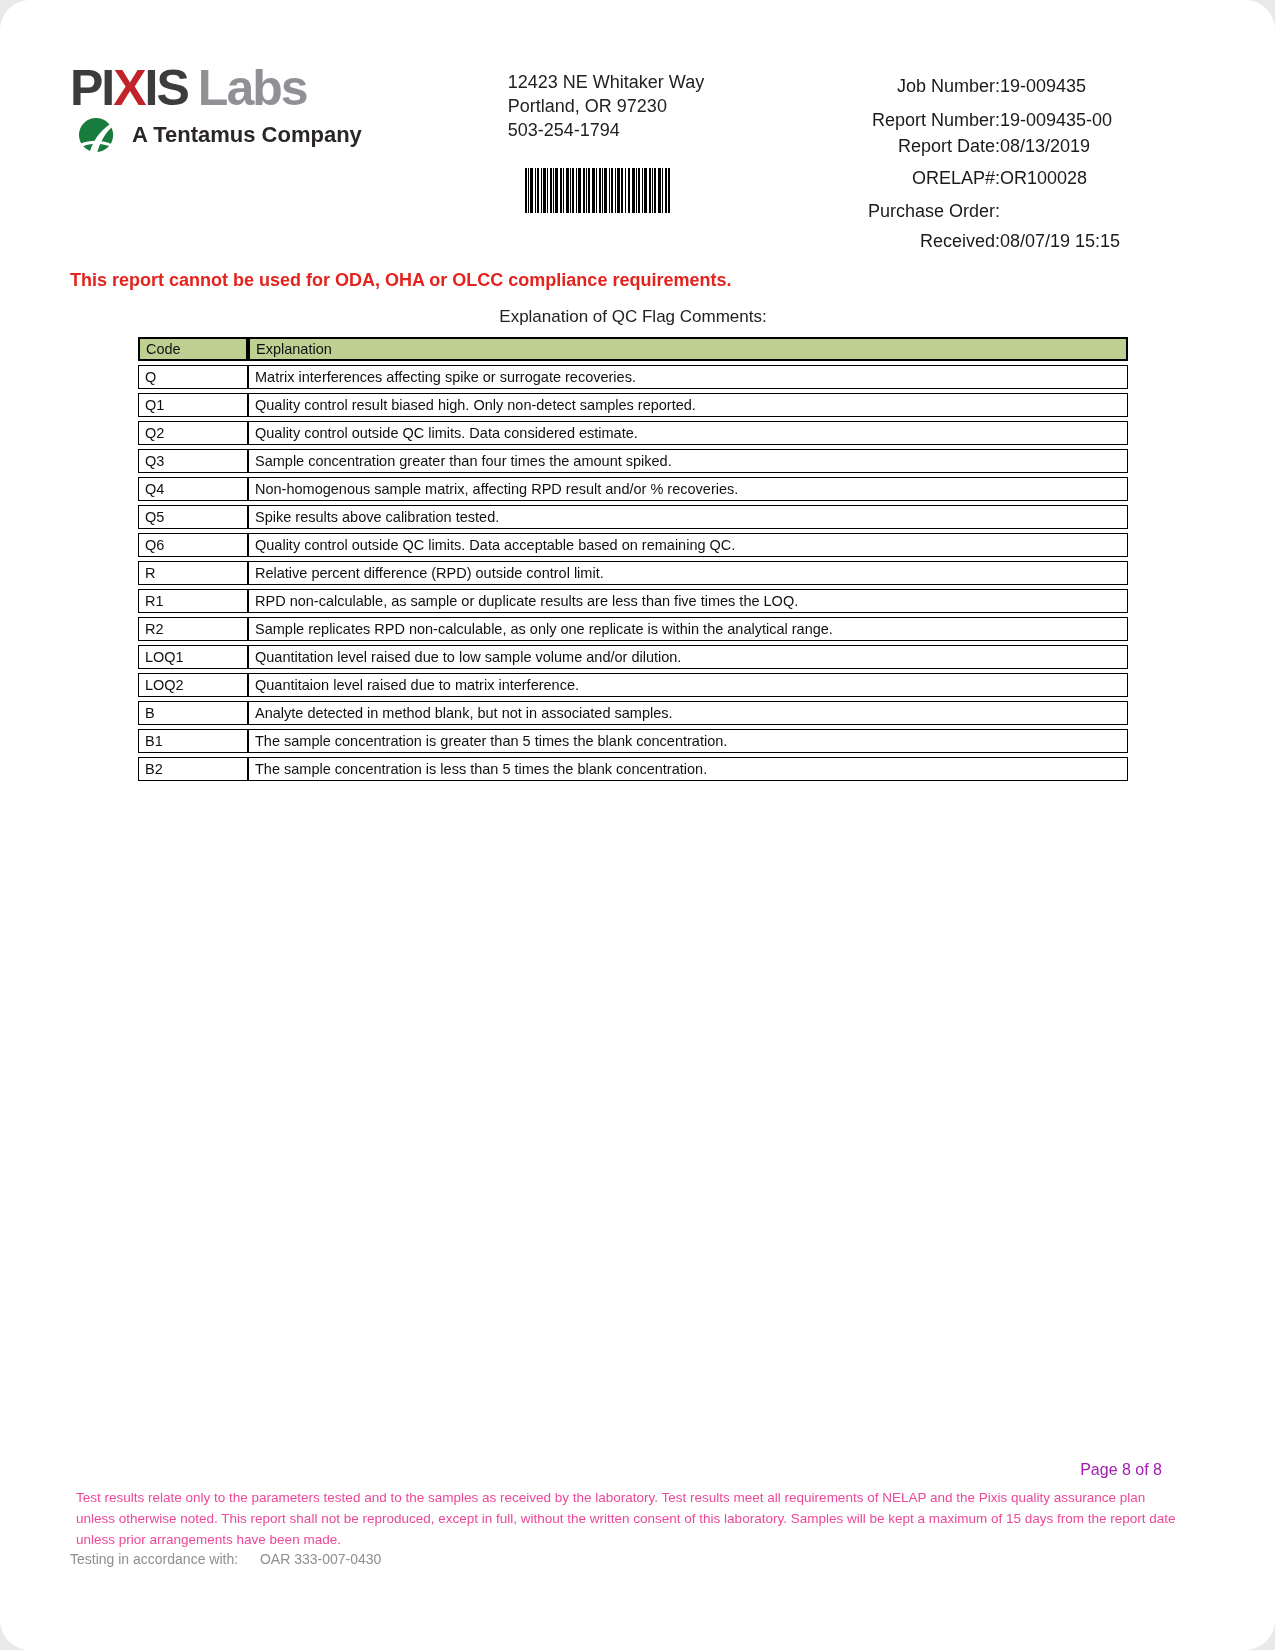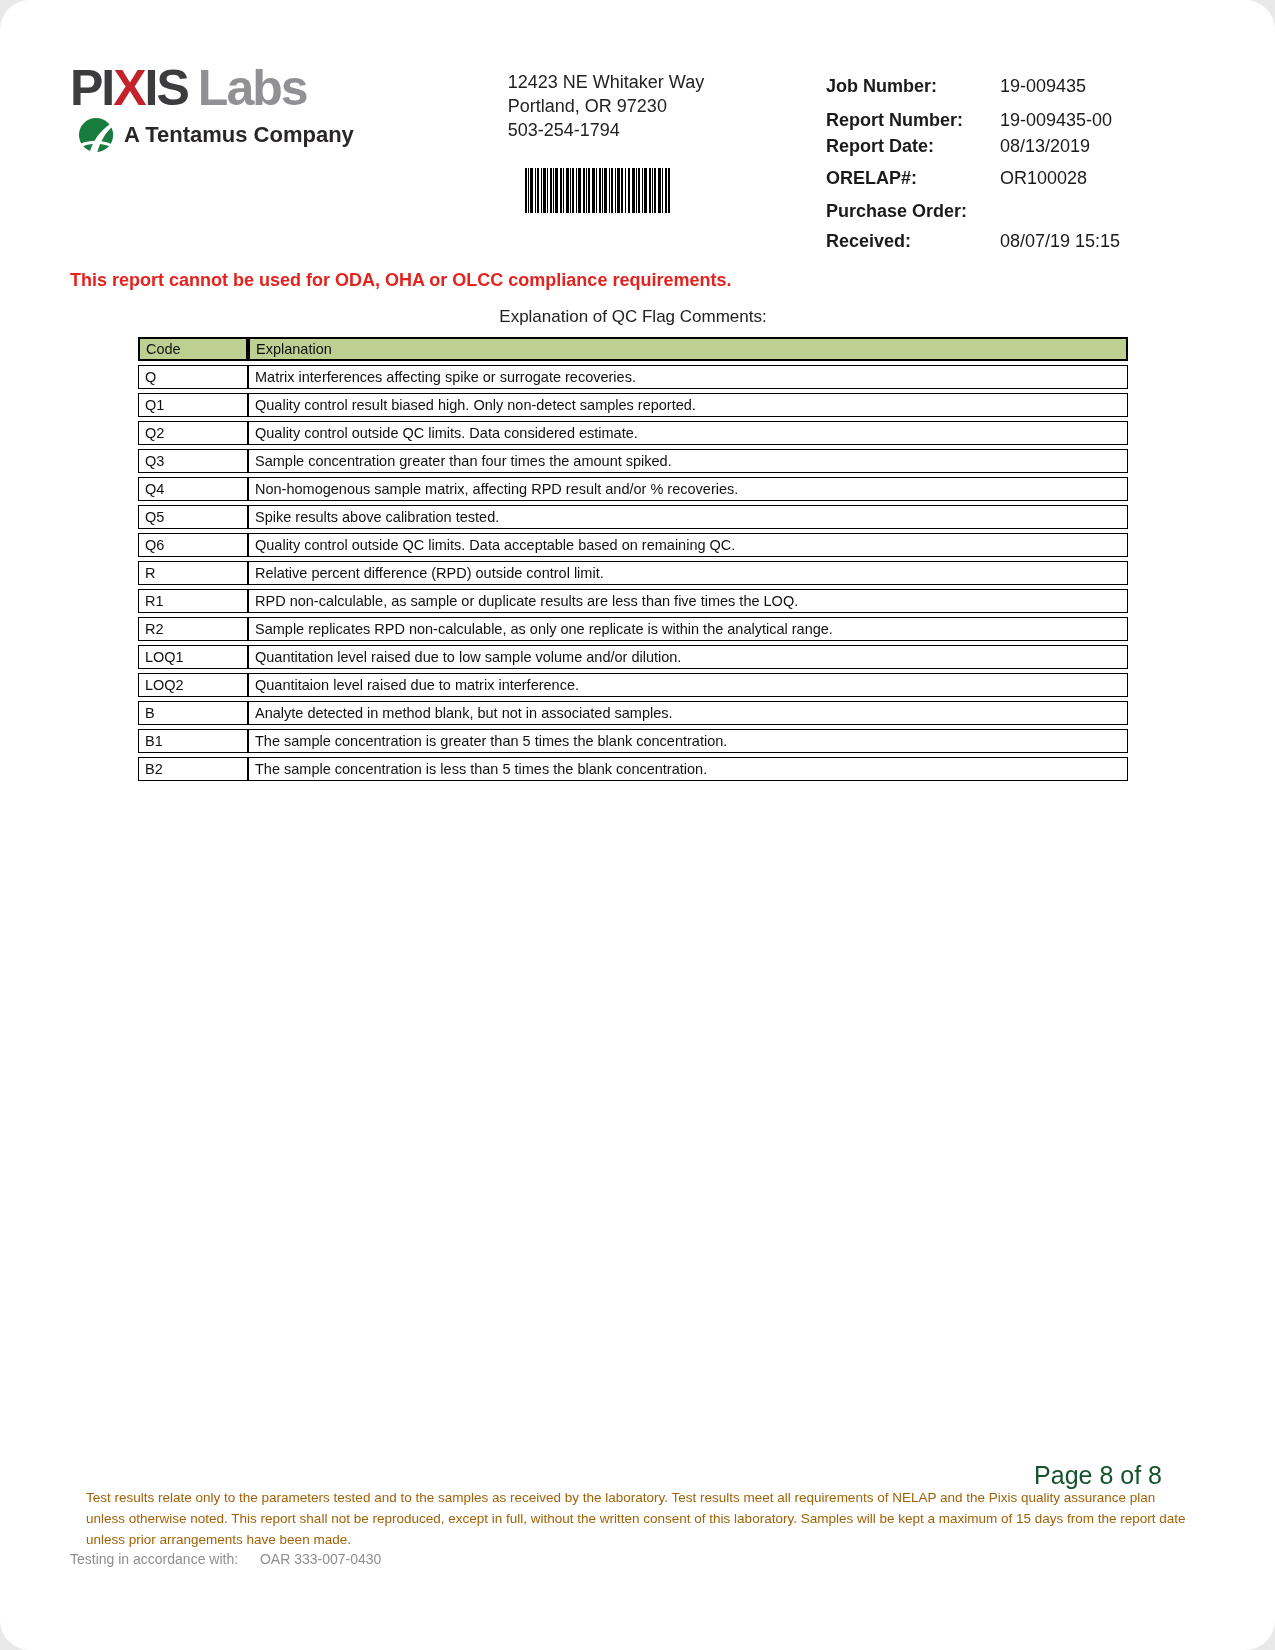--- a/index.html
+++ b/index.html
@@ -9,32 +9,32 @@
     font-family:"Liberation Sans", sans-serif; color:#1a1a1a; overflow:hidden;
     margin:0 auto;
     border-radius:30px;
   }
   
   .logo { position:absolute; left:70px; top:62px; }
   .logo-line1 { font-size:50px; font-weight:bold; letter-spacing:-2px; line-height:52px; }
   .logo-pi, .logo-is { color:#3c3c3e; }
   .logo-x { color:#c2232a; }
   .logo-labs { color:#919195; margin-left:10px; }
-  .logo-line2 { display:flex; align-items:center; margin-top:2px; }
+  .logo-line2 { display:flex; align-items:center; margin-top:2px;gap:8px; }
   .logo-icon { width:38px; height:38px; margin-left:8px; }
   .logo-tagline { font-size:22px; font-weight:bold; color:#2a2627; margin-left:8px; }
 
   .address { position:absolute; left:606px; top:70px; transform:translateX(-50%);
     text-align:left; font-size:18px; line-height:24px; color:#222; }
 
   .barcode { position:absolute; left:525px; top:168px; width:145px; height:45px; }
 
   .info { position:absolute; left:826px; top:76px; width:330px; }
   .info-row { display:flex; font-size:18px; }
-  .info-label { font-weight:bold; width:174px; flex:none; }
+  .info-label { font-weight:normal; width:174px; flex:none;text-align:right; }
   .info-value { font-weight:normal; }
   .mb12 { margin-bottom:13px; }
   .mb4  { margin-bottom:5px; }
   .mb10 { margin-bottom:11px; }
   .mb11 { margin-bottom:12px; }
   .mb9  { margin-bottom:9px; }
 
   
   .notice { position:absolute; left:70px; top:270px; font-size:18px; font-weight:bold;
     color:#e3231e; }
@@ -43,23 +43,23 @@
   .table-title { position:absolute; left:633px; top:307px; transform:translateX(-50%);
     font-size:17px; color:#222; white-space:nowrap; }
   .qc-table { position:absolute; left:138px; top:333px; width:990px;
     border-collapse:separate; border-spacing:0 4px; }
   .qc-table td { border:1px solid #000; padding:1px 6px; font-size:14.5px;
     height:24px; vertical-align:middle; color:#111; background:#fff; }
   .qc-table tr.head td { background:#bdd092; border:2px solid #000; }
   .qc-table td.code { width:110px; }
 
   
-  .page-num { position:absolute; right:113px; top:1461px; font-size:25px; color:#14532d; }
-  .disclaimer { position:absolute; left:86px; top:1487px; width:1100px;
-    font-size:13.5px; line-height:21px; color:#a16207; }
+  .page-num { position:absolute; right:113px; top:1461px; font-size:16px; color:#a21caf; }
+  .disclaimer { position:absolute; left:76px; top:1487px; width:1100px;
+    font-size:13.5px; line-height:21px; color:#ec4899; }
   .testing { position:absolute; left:70px; top:1551px; font-size:14px; color:#8f8f8f; }
   .testing .t-value { margin-left:18px; }
 </style>
 </head>
 <body>
 
 <div class="page">
 
   <div class="logo">
     <div class="logo-line1">

